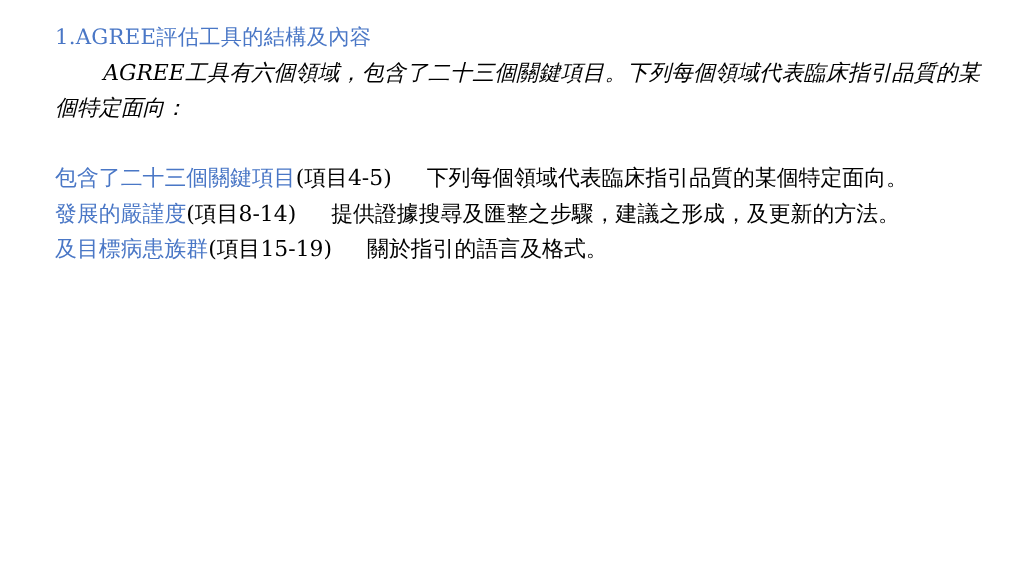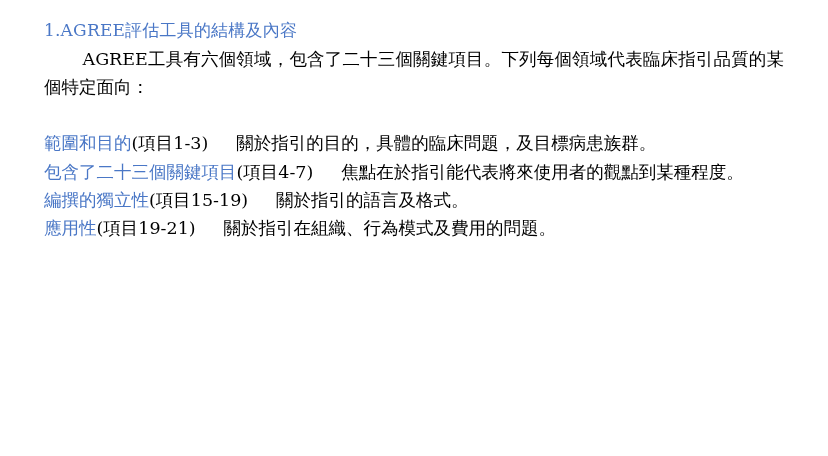--- a/index.html
+++ b/index.html
@@ -30,20 +30,21 @@
   }
   .para {
     font-size: 17.5px;
     line-height: 1.62;
     margin: 0;
     text-align: justify;
     text-justify: inter-ideograph;
   }
   .para.indent {
     text-indent: 2.2em;
+    font-style: italic;
   }
   .spacer {
     height: 26px;
   }
   .domain-line {
     font-size: 17.5px;
     line-height: 1.62;
     margin: 0;
     text-align: justify;
     text-justify: inter-ideograph;
@@ -68,33 +69,30 @@
 <div class="page">
 
   <div class="heading">1.AGREE評估工具的結構及內容</div>
 
   <p class="para indent">AGREE工具有六個領域，包含了二十三個關鍵項目。下列每個領域代表臨床指引品質的某個特定面向：</p>
 
   <div class="spacer"></div>
 
   <div class="block-list">
 
+
     <p class="domain-line">
-      <span class="dom-name">範圍和目的</span><span class="dom-items">(項目1-3)</span><span class="gap"></span><span class="dom-desc">關於指引的目的，具體的臨床問題，及目標病患族群。</span>
+      <span class="dom-name">包含了二十三個關鍵項目</span><span class="dom-items">(項目4-5)</span><span class="gap"></span><span class="dom-desc">下列每個領域代表臨床指引品質的某個特定面向。</span>
     </p>
 
     <p class="domain-line">
-      <span class="dom-name">包含了二十三個關鍵項目</span><span class="dom-items">(項目4-7)</span><span class="gap"></span><span class="dom-desc">焦點在於指引能代表將來使用者的觀點到某種程度。</span>
-    </p>
-
-
-    <p class="domain-line">
-      <span class="dom-name">編撰的獨立性</span><span class="dom-items">(項目15-19)</span><span class="gap"></span><span class="dom-desc">關於指引的語言及格式。</span>
+      <span class="dom-name">發展的嚴謹度</span><span class="dom-items">(項目8-14)</span><span class="gap"></span><span class="dom-desc">提供證據搜尋及匯整之步驟，建議之形成，及更新的方法。</span>
     </p>
 
     <p class="domain-line">
-      <span class="dom-name">應用性</span><span class="dom-items">(項目19-21)</span><span class="gap"></span><span class="dom-desc">關於指引在組織、行為模式及費用的問題。</span>
+      <span class="dom-name">及目標病患族群</span><span class="dom-items">(項目15-19)</span><span class="gap"></span><span class="dom-desc">關於指引的語言及格式。</span>
     </p>
+
 
 
   </div>
 
 </div>
 
 </body></html>

